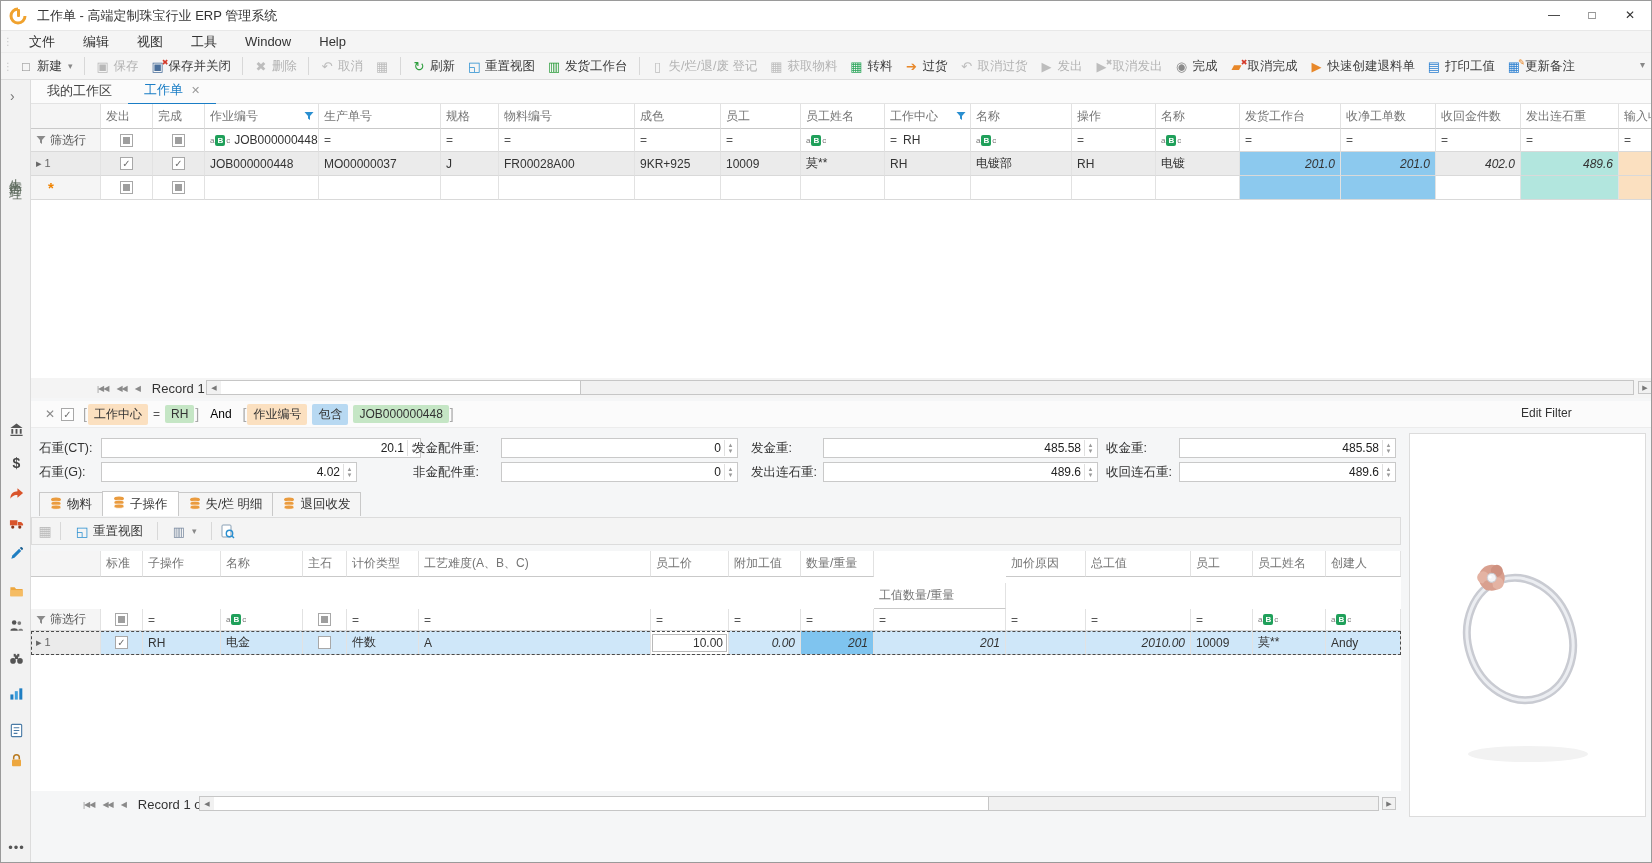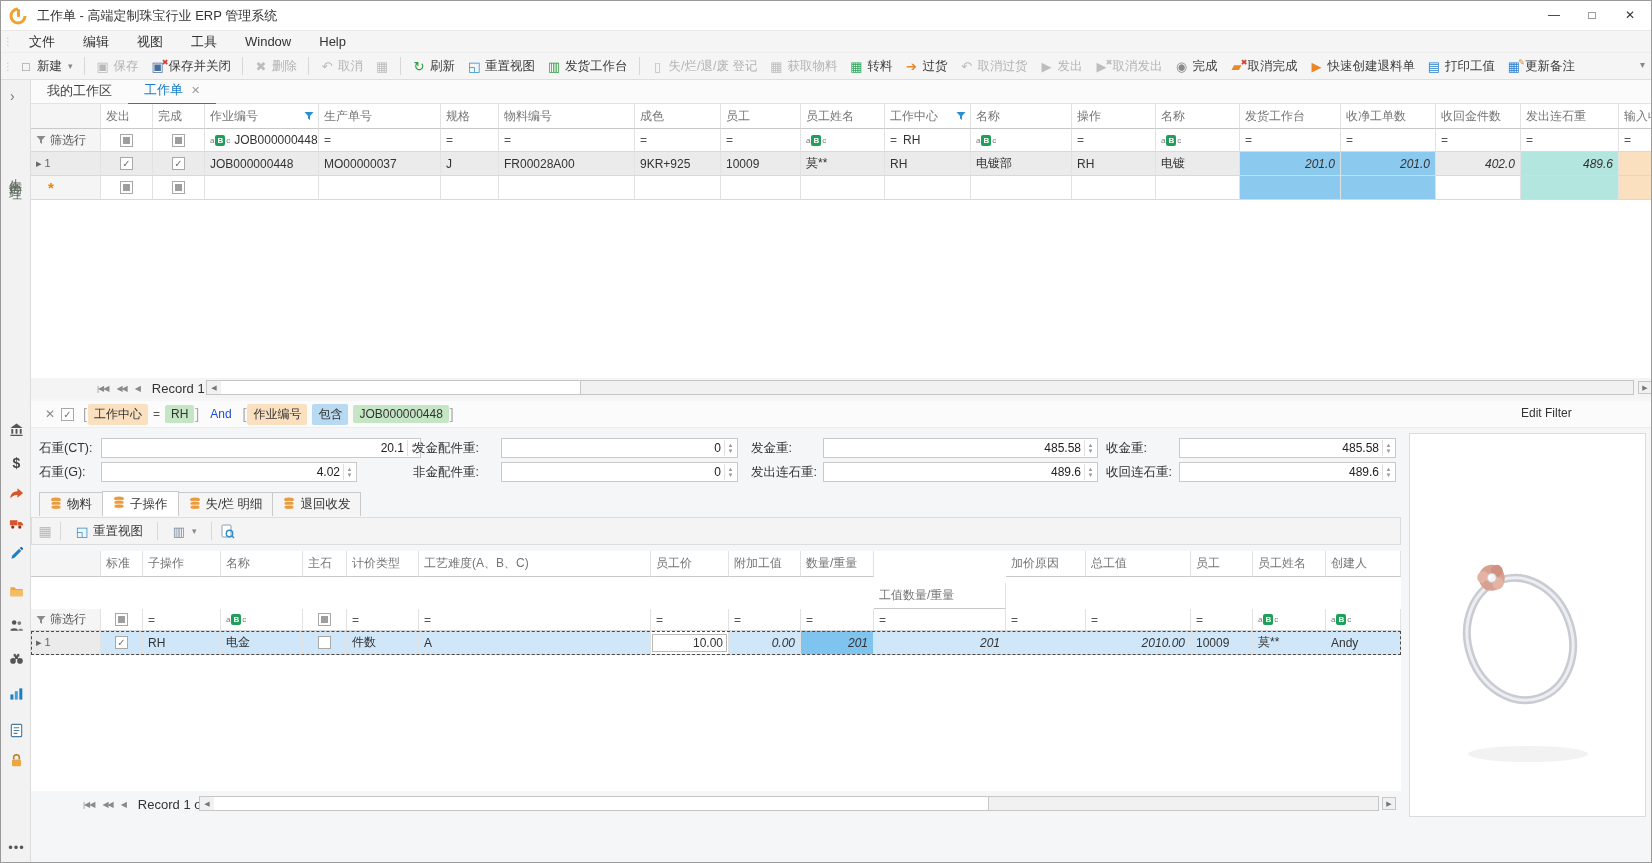--- a/index.html
+++ b/index.html
@@ -541,21 +541,21 @@
   <div class="abs" style="left:30px;top:397px;width:1622px;height:466px;background:#f5f6f7;"></div>
 
   <div class="abs" id="filterbar">
     <span style="color:#8a8a8a;margin:0 6px;">✕</span>
     <span class="cbx c" style="margin:0 8px 0 0;"></span>
     <span class="brk">[</span>
     <span class="chip f">工作中心</span>
     <span style="margin:0 5px;color:#555;">=</span>
     <span class="chip v">RH</span>
     <span class="brk">]</span>
-    <span style="margin:0 10px;color:#1d4ed8;text-align:center;">And</span>
+    <span style="margin:0 10px;color:#000000;text-align:center;">And</span>
     <span class="brk">[</span>
     <span class="chip f">作业编号</span>
     <span class="chip o" style="margin:0 5px;">包含</span>
     <span class="chip v">JOB000000448</span>
     <span class="brk">]</span>
   </div>
   <div id="editfilter">Edit Filter</div>
 
   <div id="summaryarea">
       <div class="sumlabel abs" style="left: 38px; top: 439px;">石重(CT):</div>

